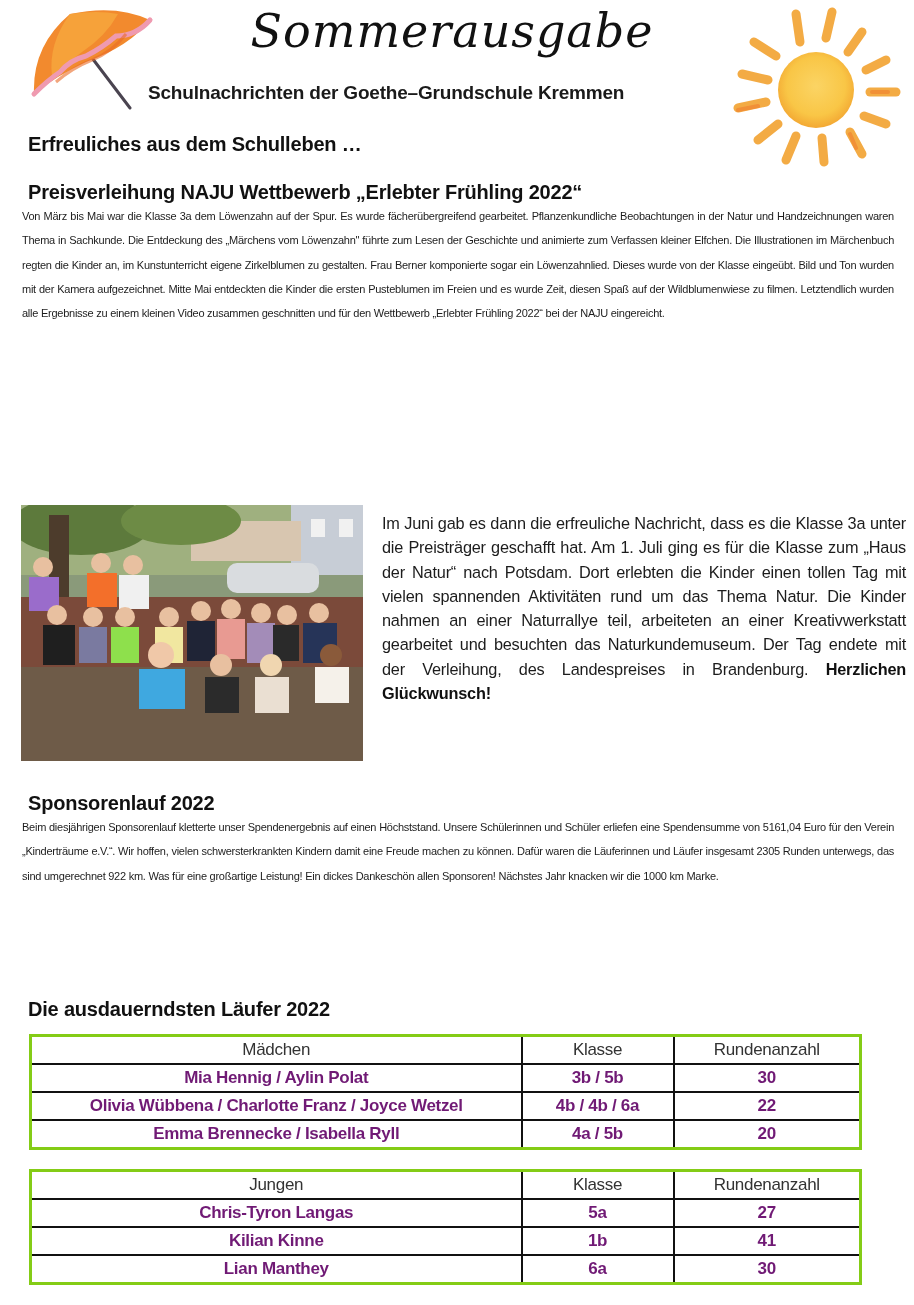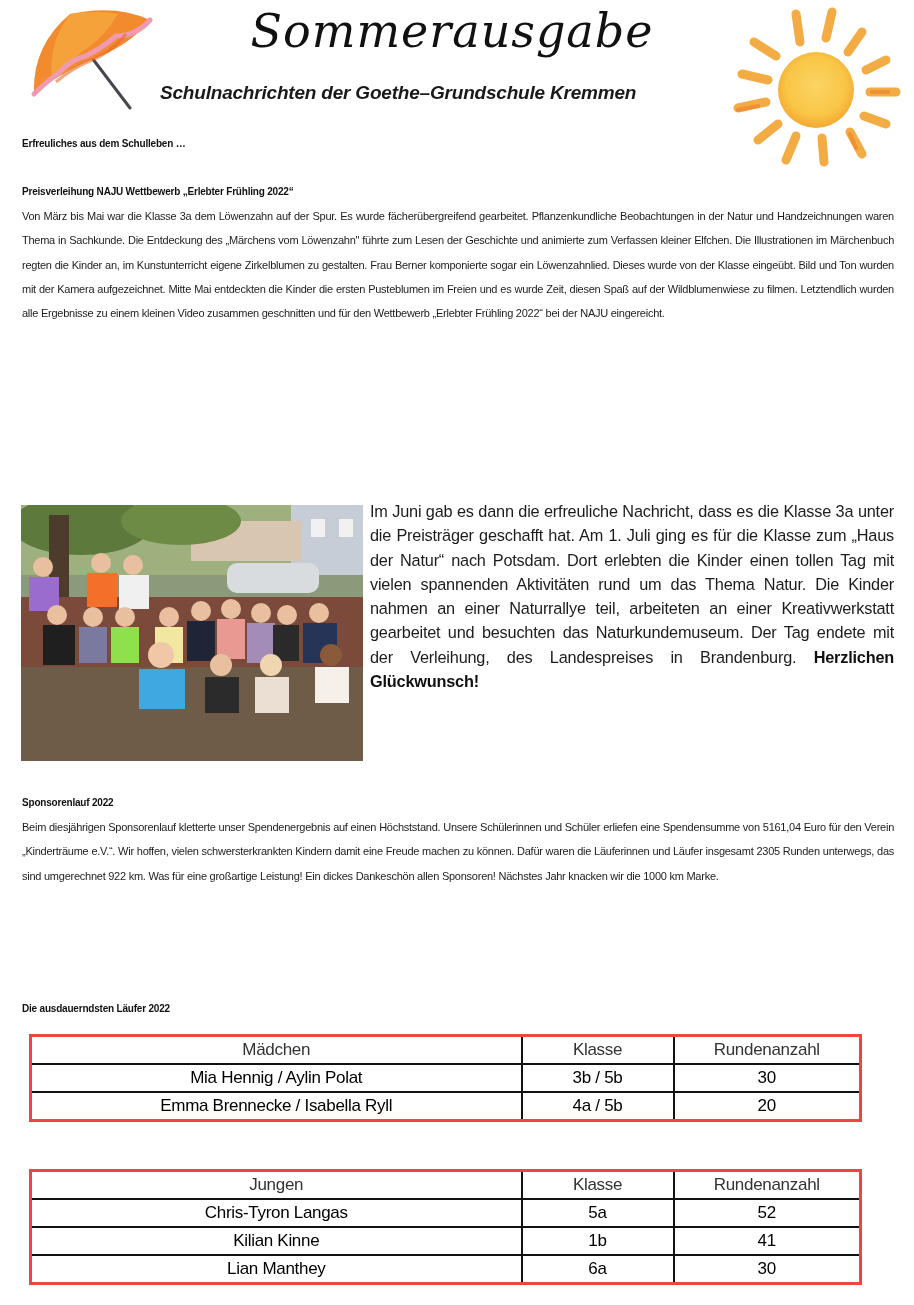--- a/index.html
+++ b/index.html
@@ -12,61 +12,61 @@
 
   
   .title {
     left: 0; width: 904px; top: 2px; text-align: center;
     font-family: "DejaVu Serif", "Liberation Serif", serif;
     font-style: italic; font-size: 46px; line-height: 58px; color: #111;
     letter-spacing: 1px;
     padding-right: 0;
   }
   .subtitle {
-    left: 160px; top: 80px; width: 600px;
-    font-style: italic; font-weight: bold; font-size: 19px; line-height: 26px; color: #1a1a1a;
+    left: 148px; top: 80px; width: 600px;
+    font-weight: bold; font-size: 19px; line-height: 26px; color: #1a1a1a;
     letter-spacing: -0.2px;
   }
   .umbrella { left: 26px; top: 6px; width: 130px; height: 104px; }
   .sun { left: 728px; top: 2px; width: 184px; height: 168px; }
 
   
   .h-section {
-    left: 22px; font-weight: bold; font-size: 10px; line-height: 22px; color: #111;
+    left: 28px; font-weight: bold; font-size: 20px; line-height: 22px; color: #111;
     letter-spacing: -0.2px;
     text-align: right;
   }
   .para {
     left: 22px; width: 872px; font-size: 11px; line-height: 24.3px; color: #1c1c1c;
     text-align: justify; text-align-last: left; letter-spacing: -0.25px; margin: 0;
   }
   .para-side {
     left: 370px; width: 524px; font-size: 16.3px; line-height: 24.3px; color: #1c1c1c;
-    text-align: justify; text-align-last: left; letter-spacing: -0.2px; margin: 0;
+    text-align: justify; text-align-last: left; letter-spacing: -0.2px; margin: 12px;
   }
   .para-side b { color: #111; }
 
   
   .photo {
     left: 21px; top: 505px; width: 342px; height: 256px; overflow: hidden;
     background: linear-gradient(180deg, #6f8a56 0%, #8aa36a 20%, #b9b3a6 34%, #7d5444 48%, #6b4a3c 70%, #5b4434 100%);
   }
 
   
   .rtable {
     position: absolute; left: 29px; width: 830px; border-collapse: collapse;
-    table-layout: fixed; border: 3px solid #ef4444;
+    table-layout: fixed; border: 3px solid #84cc16;
   }
   .rtable td {
     border: 2px solid #111; text-align: center; height: 26px; padding: 0;
     font-size: 17px; line-height: 26px; color: #1a1a1a; white-space: nowrap;
     letter-spacing: -0.3px;
   }
   .rtable tr.head td { font-weight: normal; color: #333; }
-  .rtable tr.row td { font-weight: normal; color: #000000; margin-top: 36px; }
+  .rtable tr.row td { font-weight: bold; color: #701a75; margin-top: 36px; }
   .rtable col.c1 { width: 491px; }
   .rtable col.c2 { width: 152px; }
   .rtable col.c3 { width: 187px; }
 </style>
 </head>
 <body>
 
 <svg class="abs umbrella" viewBox="0 0 130 104">
   <line x1="60" y1="44" x2="104" y2="102" stroke="#4a4450" stroke-width="3" stroke-linecap="round"></line>
   <path d="M44 8 Q90 -2 124 14 Q104 40 60 56 Q30 70 8 88 Q6 40 44 8 Z" fill="#f28a2e"></path>
@@ -183,20 +183,25 @@
     <td>Mädchen</td>
     <td>Klasse</td>
     <td>Rundenanzahl</td>
   </tr>
   <tr class="row">
     <td>Mia Hennig / Aylin Polat</td>
     <td>3b / 5b</td>
     <td>30</td>
   </tr>
   <tr class="row">
+    <td>Olivia Wübbena / Charlotte Franz / Joyce Wetzel</td>
+    <td>4b / 4b / 6a</td>
+    <td>22</td>
+  </tr>
+  <tr class="row">
     <td>Emma Brennecke / Isabella Ryll</td>
     <td>4a / 5b</td>
     <td>20</td>
   </tr>
 </tbody>
   </table>
 
 <table class="rtable" style="top:1169px;">
   <colgroup>
       <col class="c1">
@@ -205,21 +210,21 @@
     </colgroup>
   <tbody>
       <tr class="head">
     <td>Jungen</td>
     <td>Klasse</td>
     <td>Rundenanzahl</td>
   </tr>
   <tr class="row">
     <td>Chris-Tyron Langas</td>
     <td>5a</td>
-    <td>52</td>
+    <td>27</td>
   </tr>
   <tr class="row">
     <td>Kilian Kinne</td>
     <td>1b</td>
     <td>41</td>
   </tr>
   <tr class="row">
     <td>Lian Manthey</td>
     <td>6a</td>
     <td>30</td>

